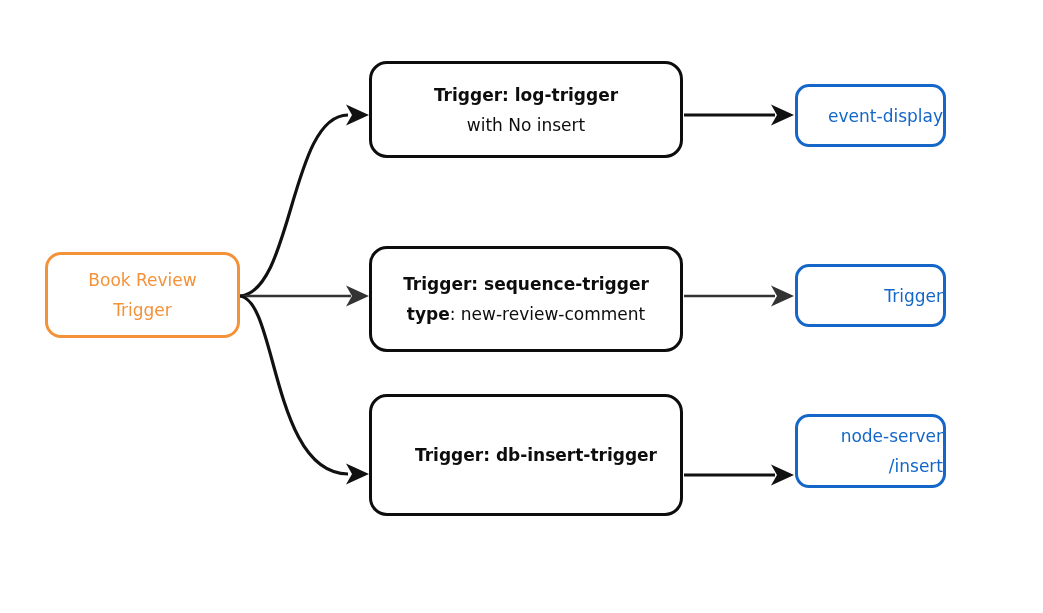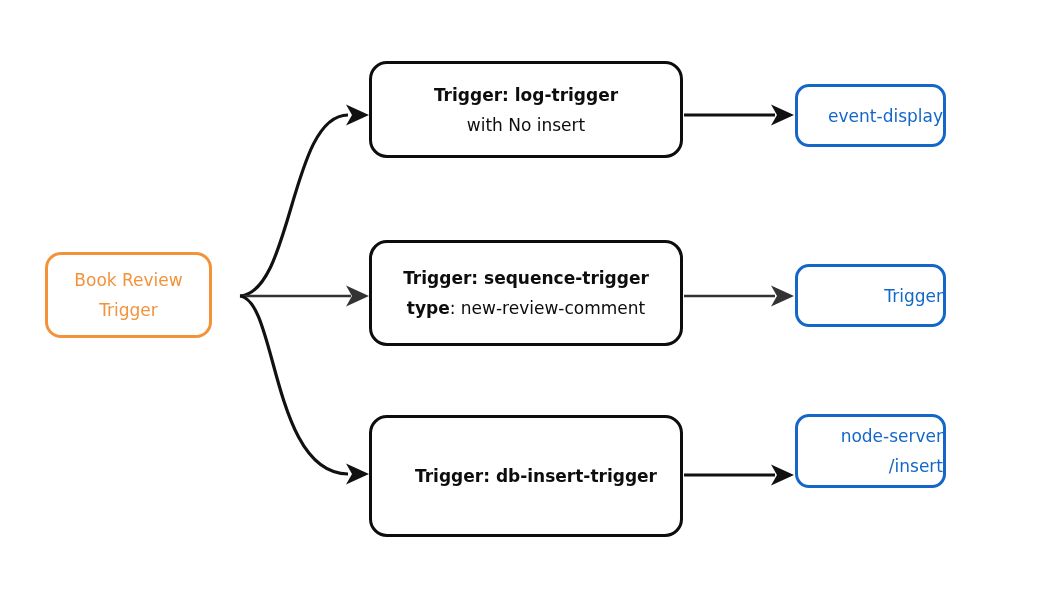--- a/index.html
+++ b/index.html
@@ -35,35 +35,35 @@
     flex-direction: column;
     justify-content: center;
     align-items: center;
     text-align: center;
     font-size: 17px;
     line-height: 30px;
   }
   .node .line { white-space: nowrap; }
 
   .broker {
-    left: 45px; top: 252px; width: 167px; height: 86px;
+    left: 45px; top: 252px; width: 195px; height: 86px;
     border: 3px solid var(--broker-color, #F4923A);
     border-radius: 16px;
     color: var(--broker-color, #F4923A);
   }
   .trigger {
     border: 3px solid var(--trigger-color, #0d0d0d);
     border-radius: 18px;
     color: var(--trigger-color, #0d0d0d);
     left: 369px; width: 314px;
   }
   .trigger .line span.b { font-weight: 700; }
   .t1 { top: 61px;  height: 97px; }
-  .t2 { top: 240px; height: 106px; }
-  .t3 { top: 415px; height: 122px; padding-left: 20px; }
+  .t2 { top: 246px; height: 106px; }
+  .t3 { top: 394px; height: 122px; padding-left: 20px; }
 
   .sink {
     border: 3px solid var(--sink-color, #1467C8);
     border-radius: 14px;
     color: var(--sink-color, #1467C8);
     left: 795px; width: 151px; align-items: flex-end;
   }
   .s1 { top: 84px;  height: 63px; }
   .s2 { top: 264px; height: 63px; }
   .s3 { top: 414px; height: 74px; }

